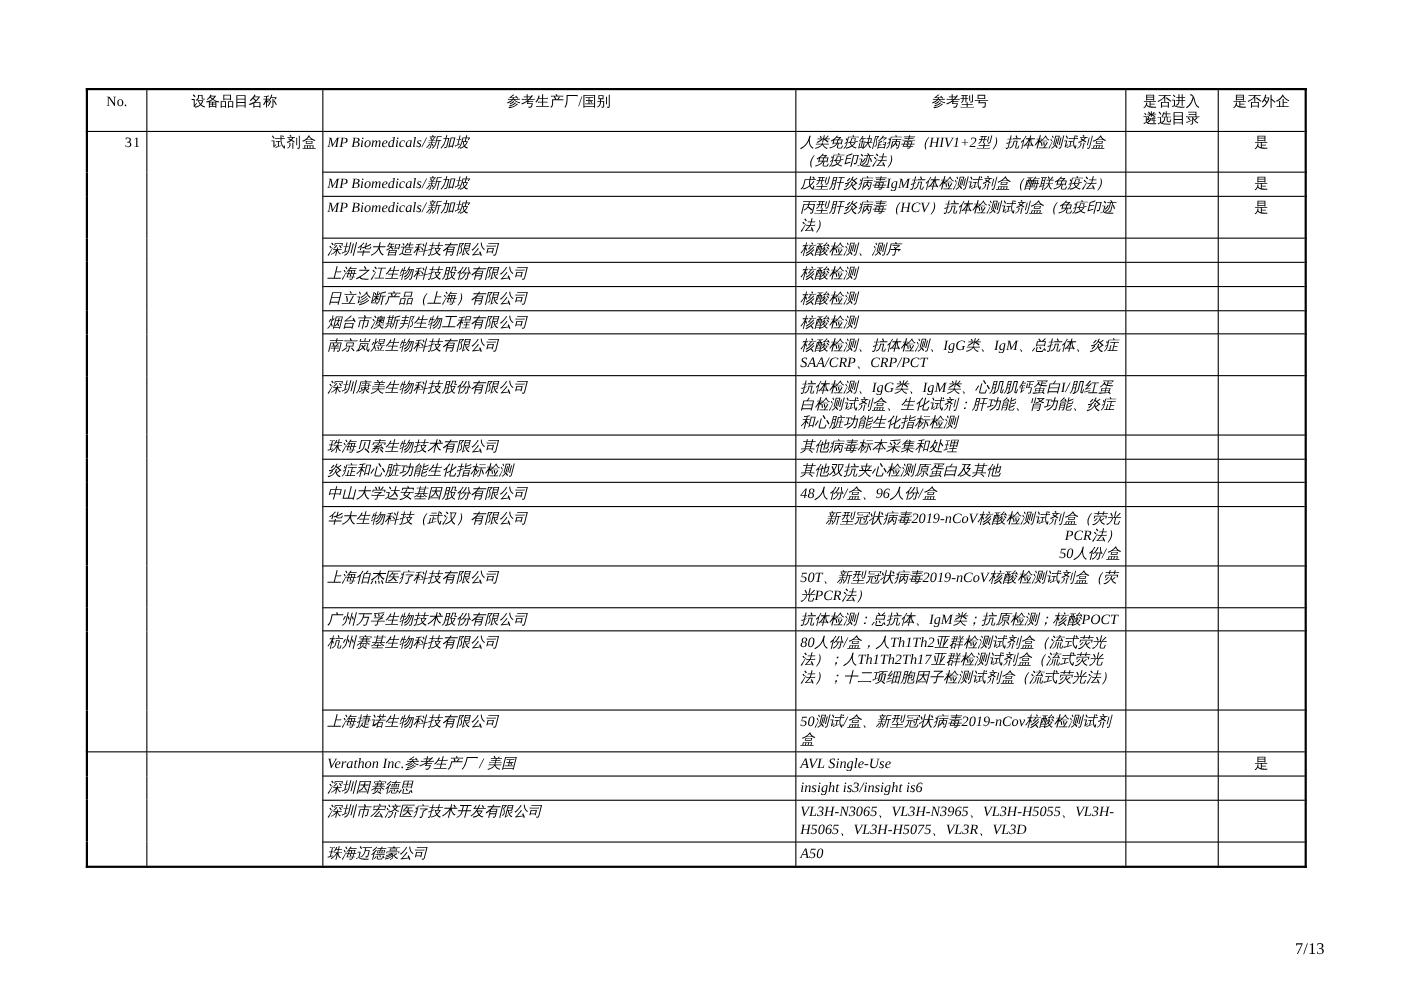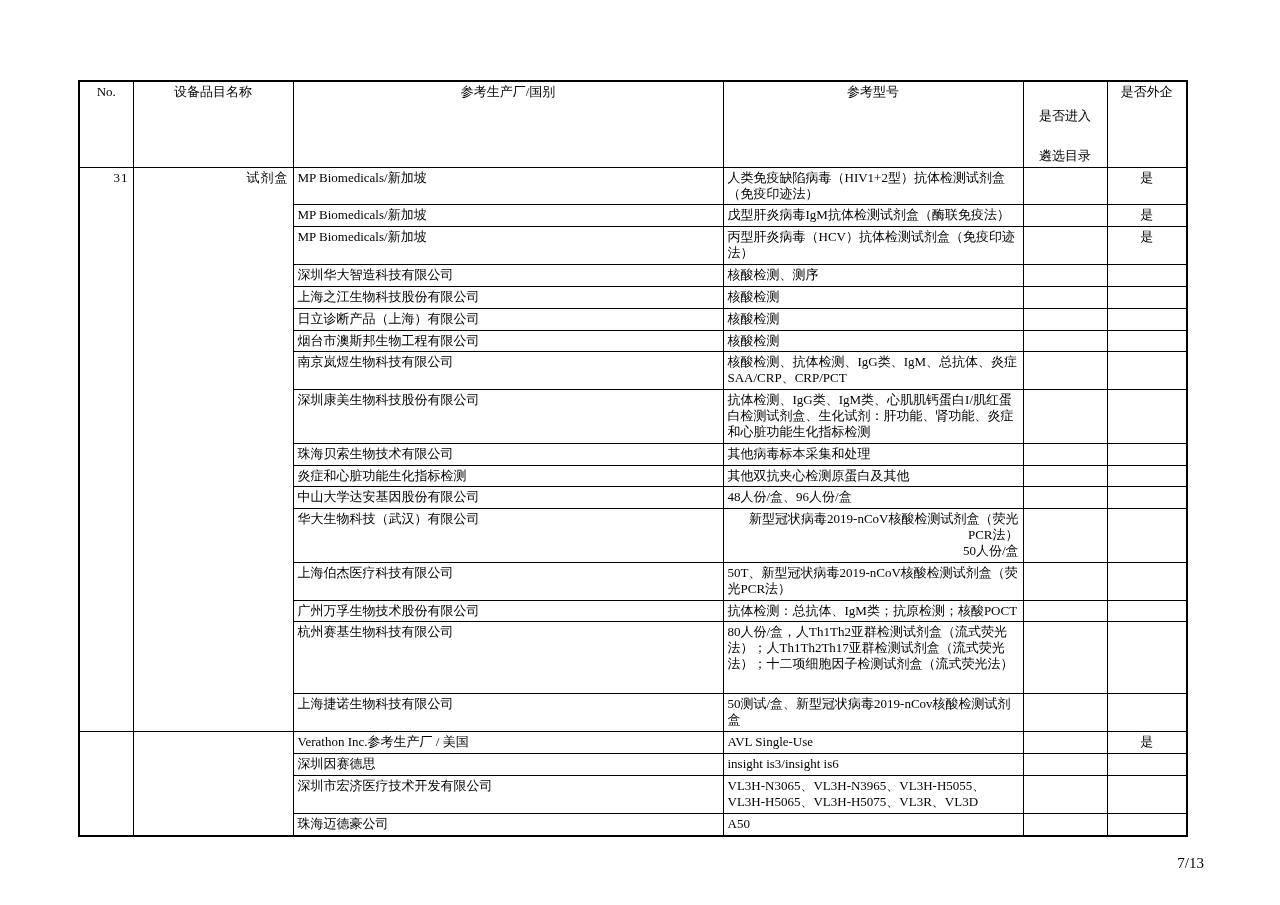--- a/index.html
+++ b/index.html
@@ -66,38 +66,38 @@
     font-size: 14px;
     letter-spacing: 1px;
   }
   td.col-catalog, td.col-foreign {
     text-align: center;
     vertical-align: middle;
     font-size: 13px;
   }
   td.cell-maker, td.cell-model {
     text-align: left;
+    font-style: italic;
   }
   td.mid {
     vertical-align: middle;
   }
   .clip-row .cell-model {
     overflow: hidden;
   }
   .footer {
     position: absolute;
     right: 76px;
     top: 855px;
     font-size: 15px;
     font-family: "Liberation Serif", serif;
   }
   .hdr-stack {
     display: block;
     line-height: 1.22;
-    margin-top: 24px;
   }
 </style>
 </head>
 <body>
 
 <div class="page">
 
   <div class="table-wrap">
     <table class="doc-table">
       <colgroup>

